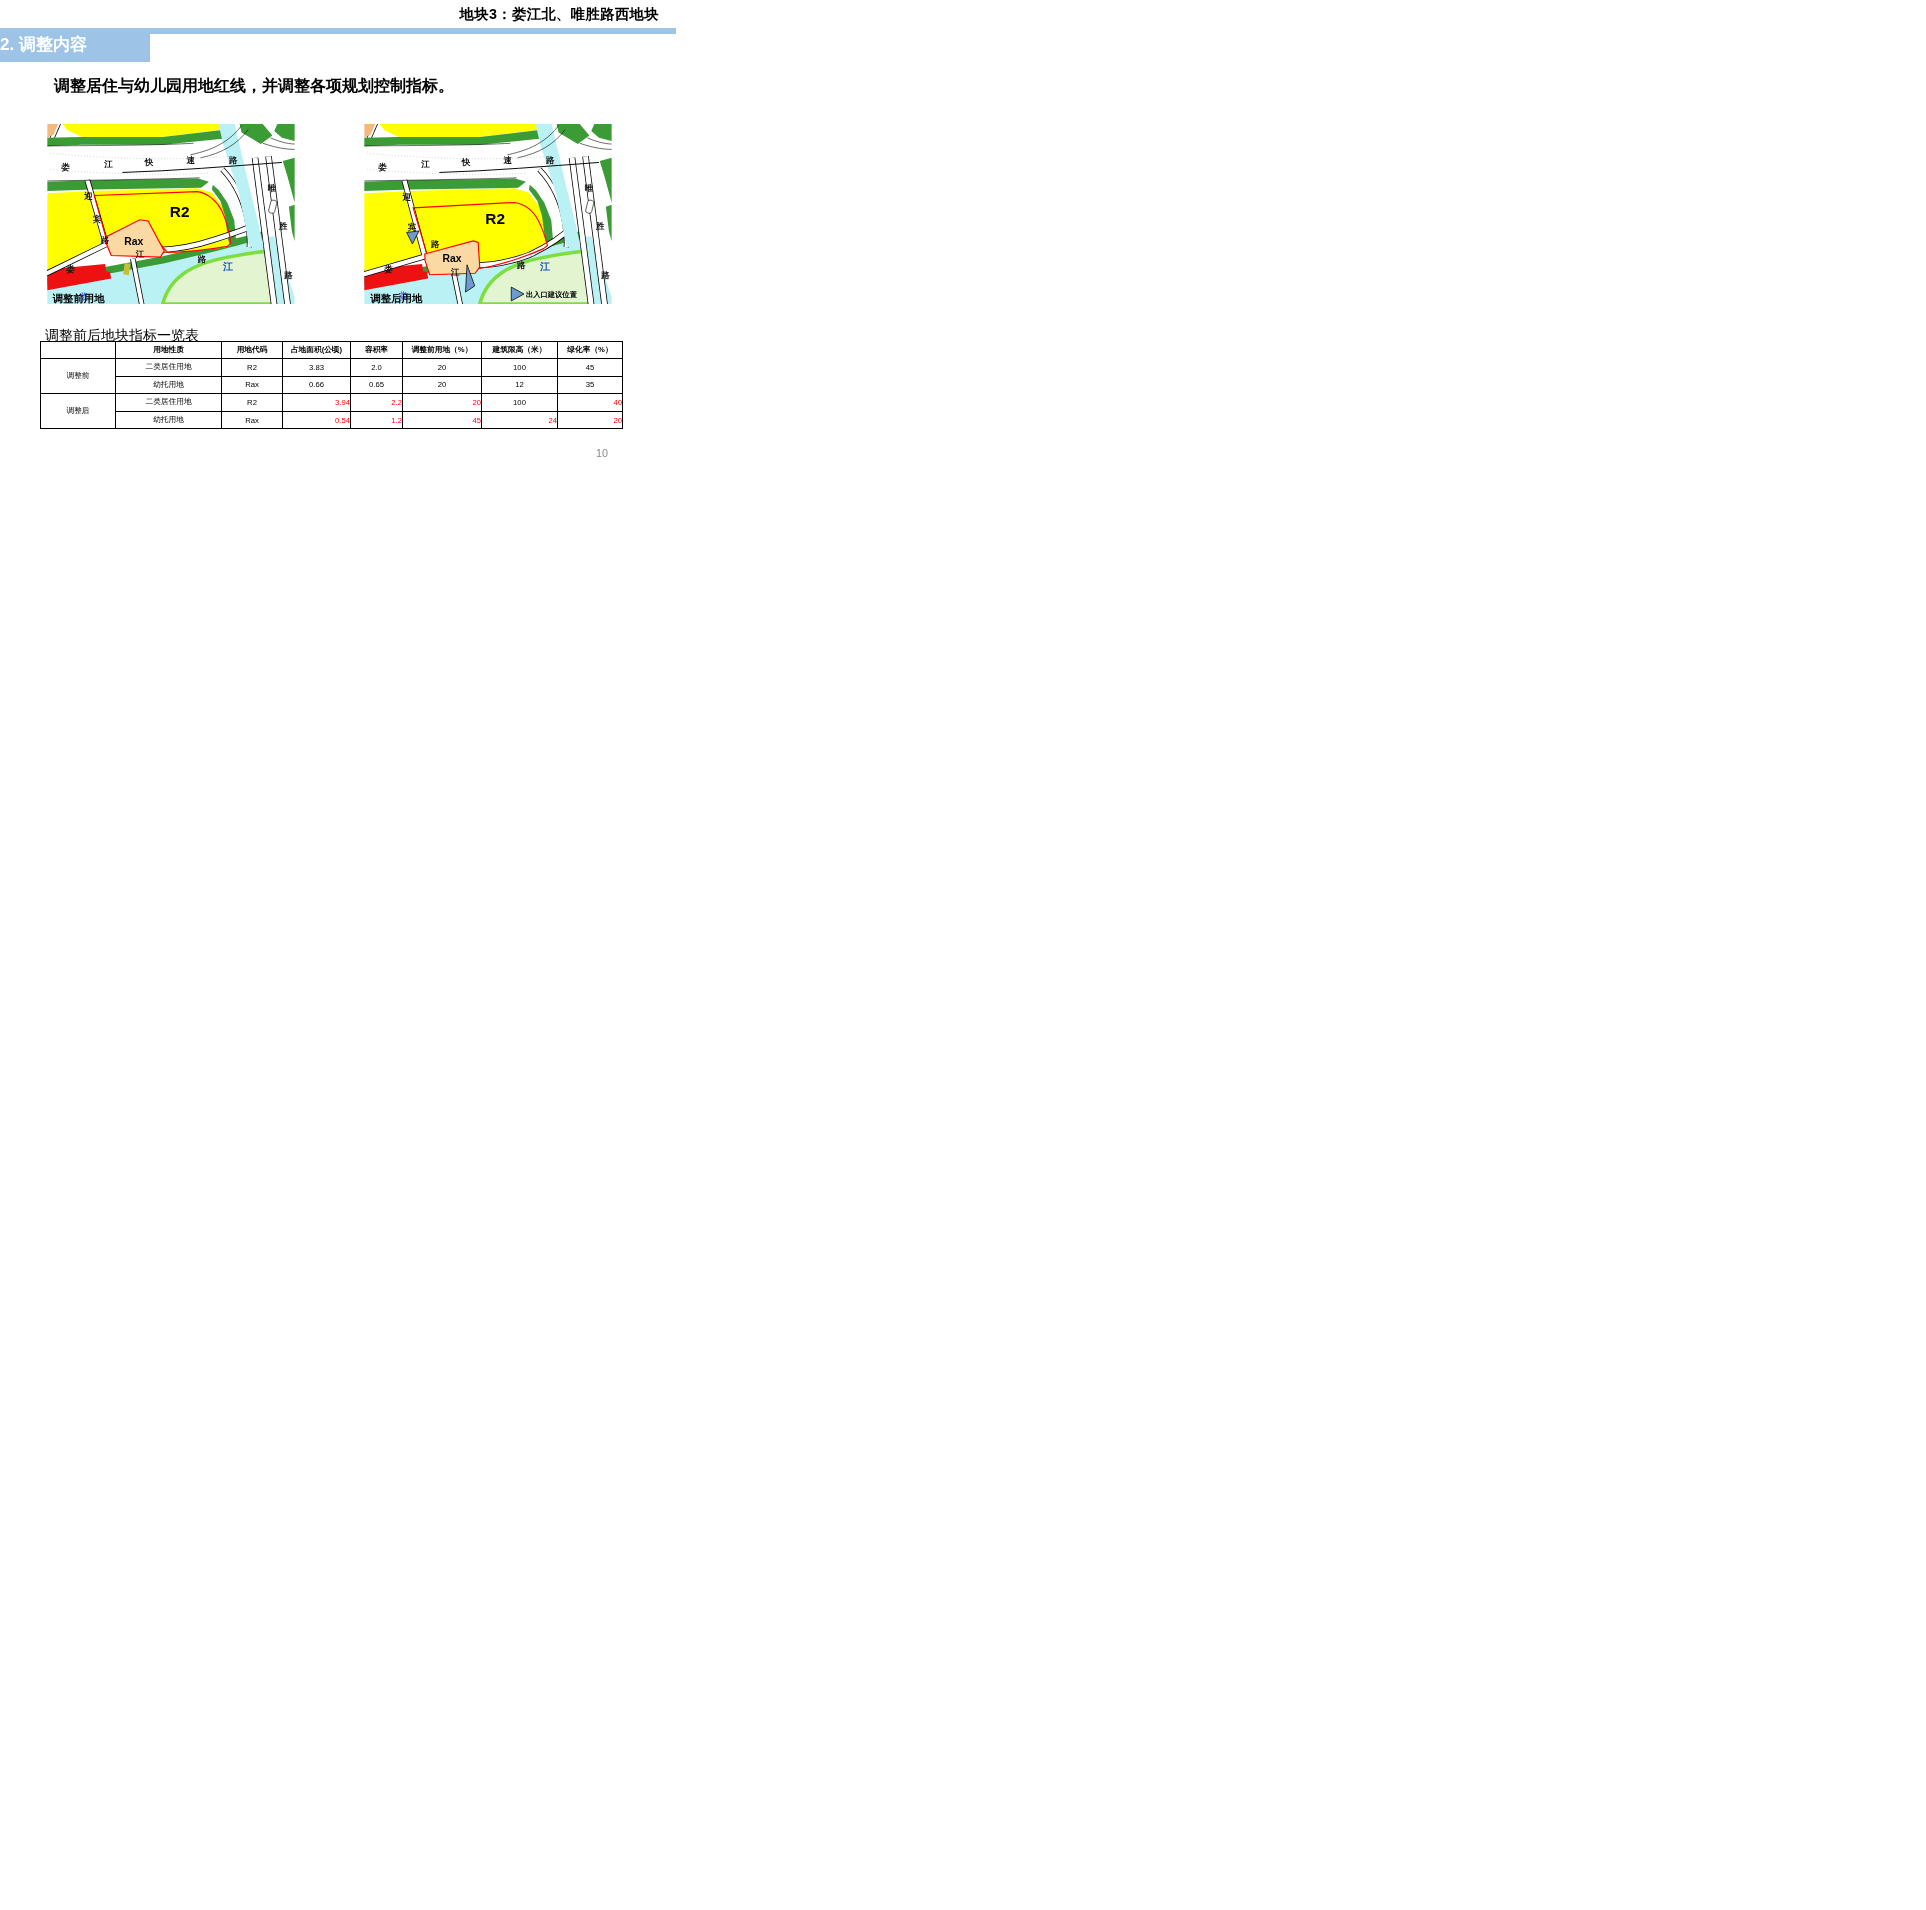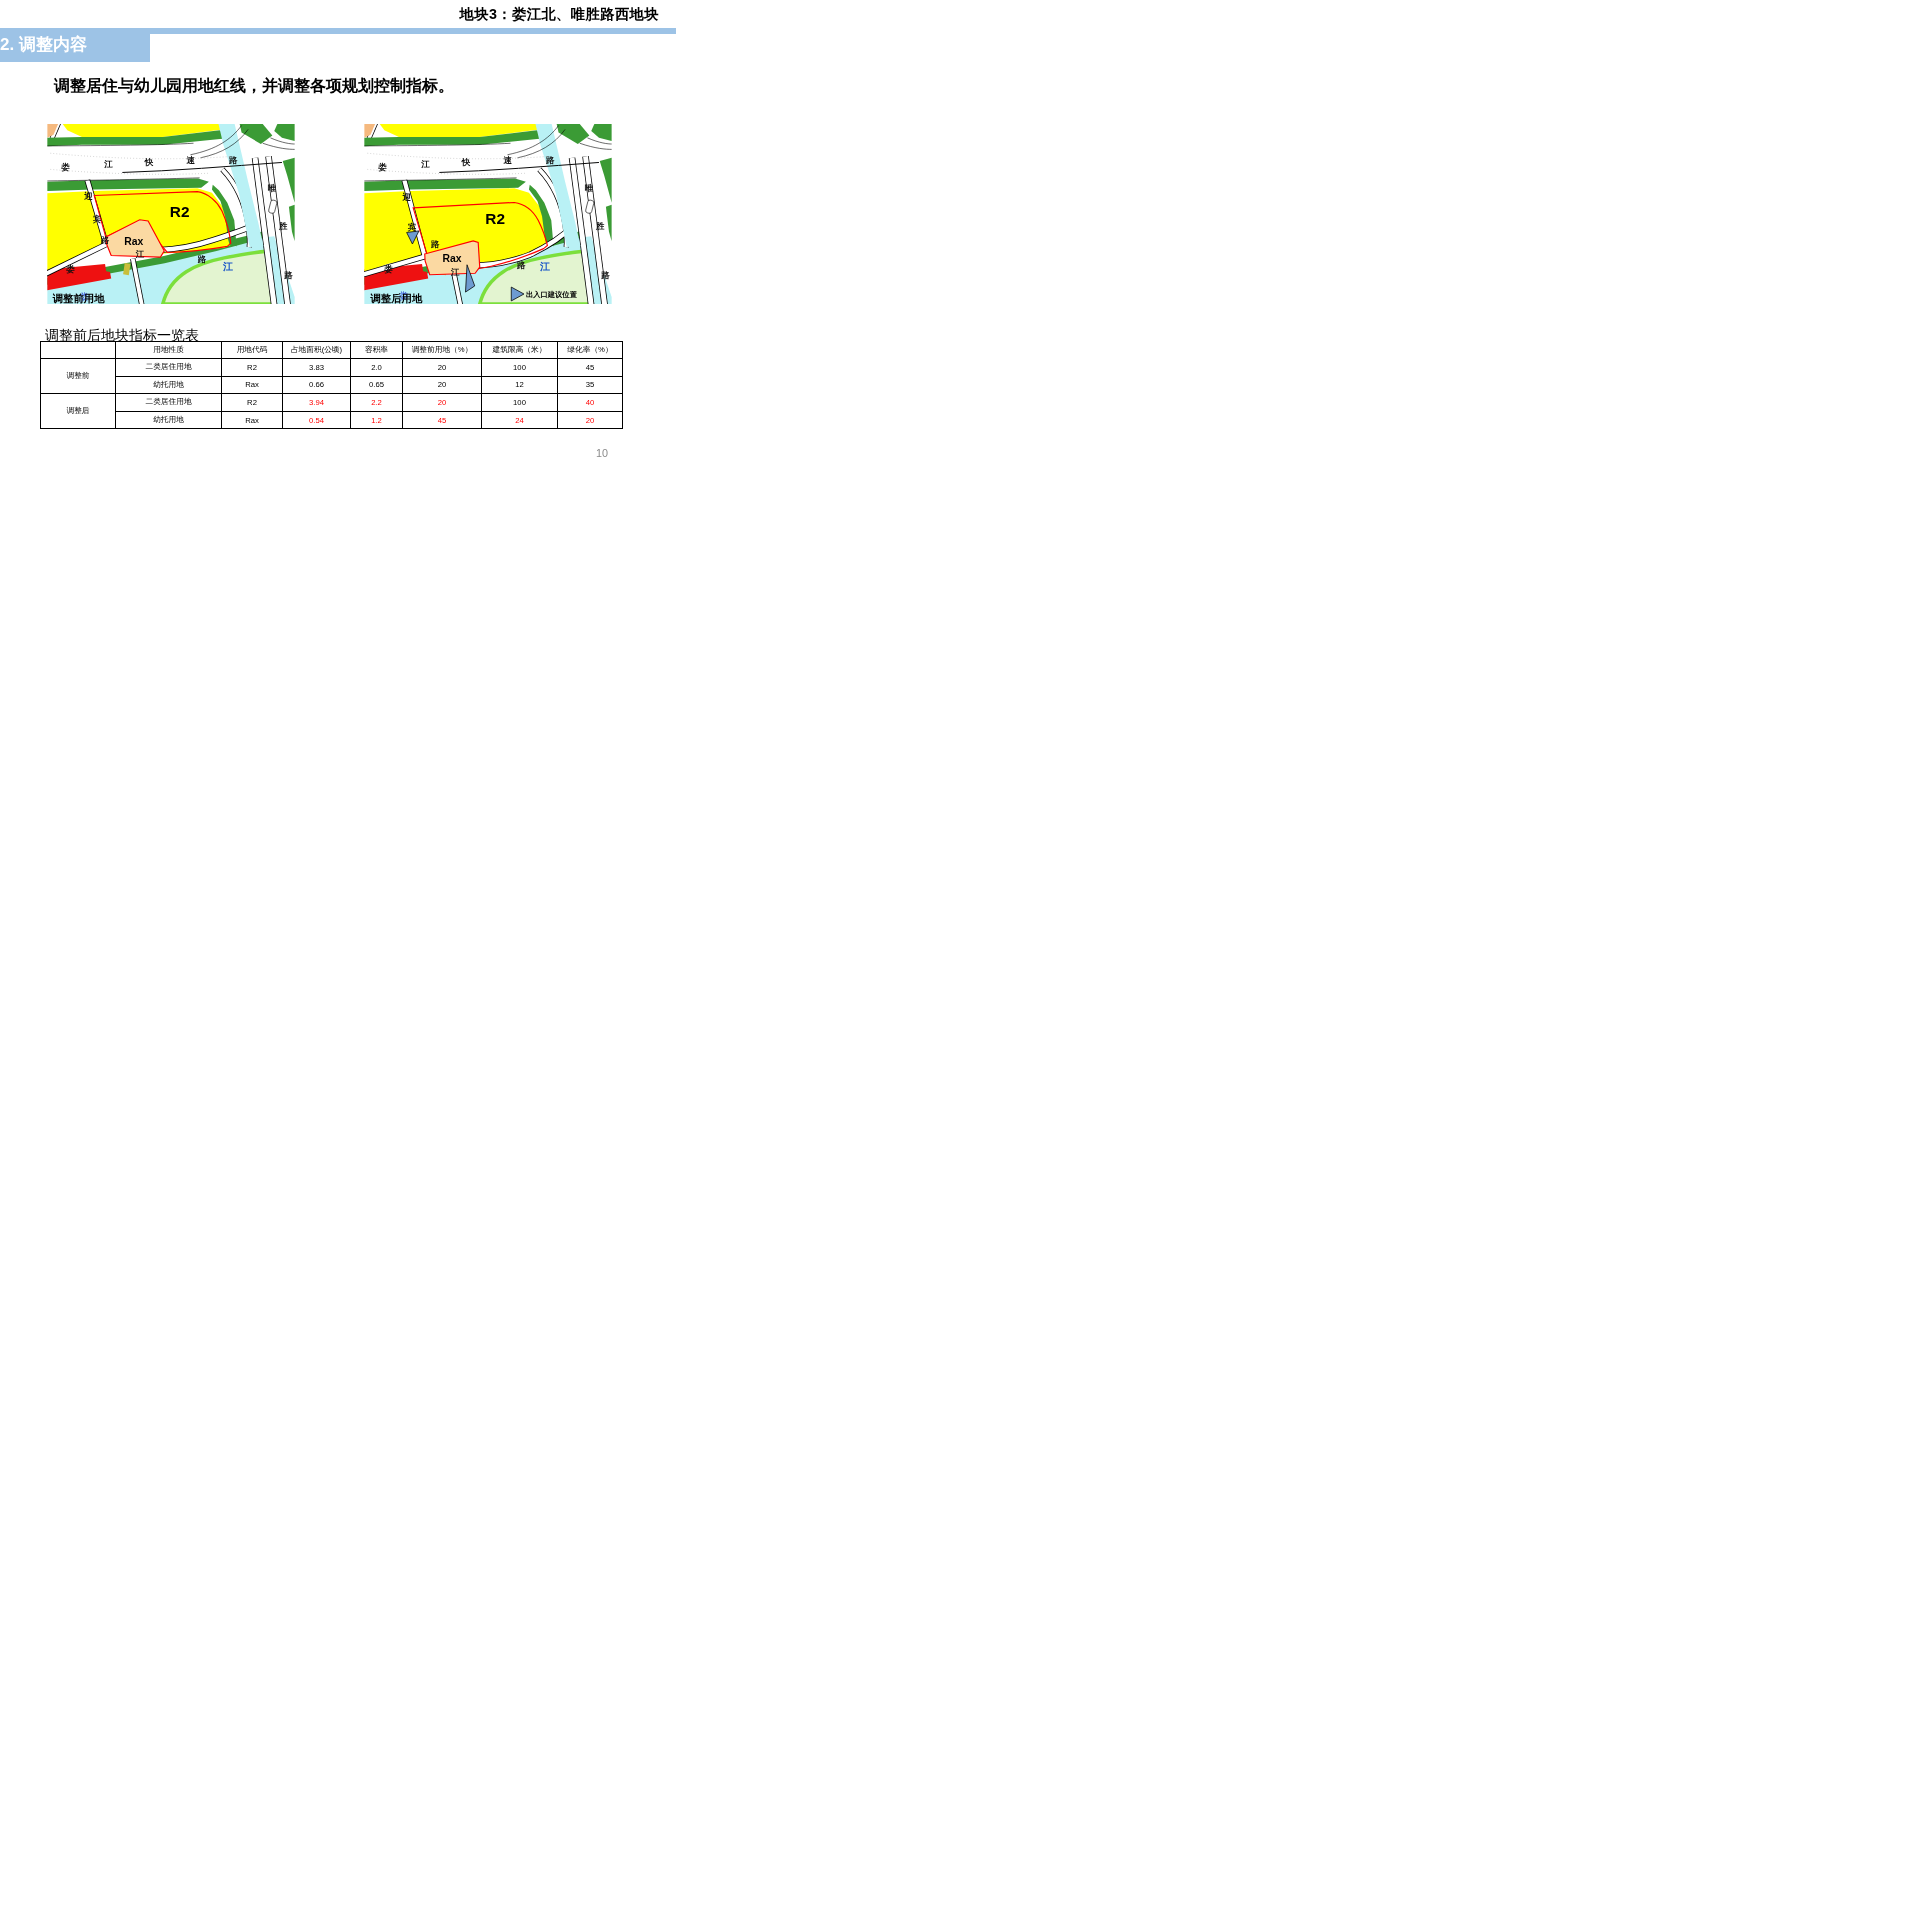--- a/index.html
+++ b/index.html
@@ -28,24 +28,24 @@
   .tbl-title{position:absolute;top:327px;left:45px;font-size:14px;font-weight:normal;color:#000;}
   table.idx{
     position:absolute;top:341px;left:40px;border-collapse:collapse;table-layout:fixed;
     width:582px;background:#fff;
   }
   table.idx{border:1.2px solid #000;}
   table.idx td{
     border:0.8px solid #000;text-align:center;vertical-align:middle;font-size:7.7px;color:#000;
     height:16.6px;padding:0;overflow:hidden;white-space:nowrap;
   }
-  table.idx tr.hdr td{height:16px;border-bottom:1.2px solid #000;font-weight:normal;}
+  table.idx tr.hdr td{height:16px;border-bottom:1.2px solid #000;font-weight:bold;}
   table.idx tr.gdiv td{border-top:1.2px solid #000;}
   table.idx td.group,table.idx td.name{font-weight:normal;}
-  table.idx td.red{color:#FF0000;}
+  table.idx td.red{color:#FF0000;text-align:right;}
   .page-num{position:absolute;top:447px;left:596px;font-size:10.8px;color:#8A8A8A;}
 </style>
 </head>
 <body>
 
 <div class="slide-title">地块3：娄江北、唯胜路西地块</div>
 <div class="band"></div>
 <div class="section-box">2. 调整内容</div>
 <div class="intro">调整居住与幼儿园用地红线，并调整各项规划控制指标。</div>
 

